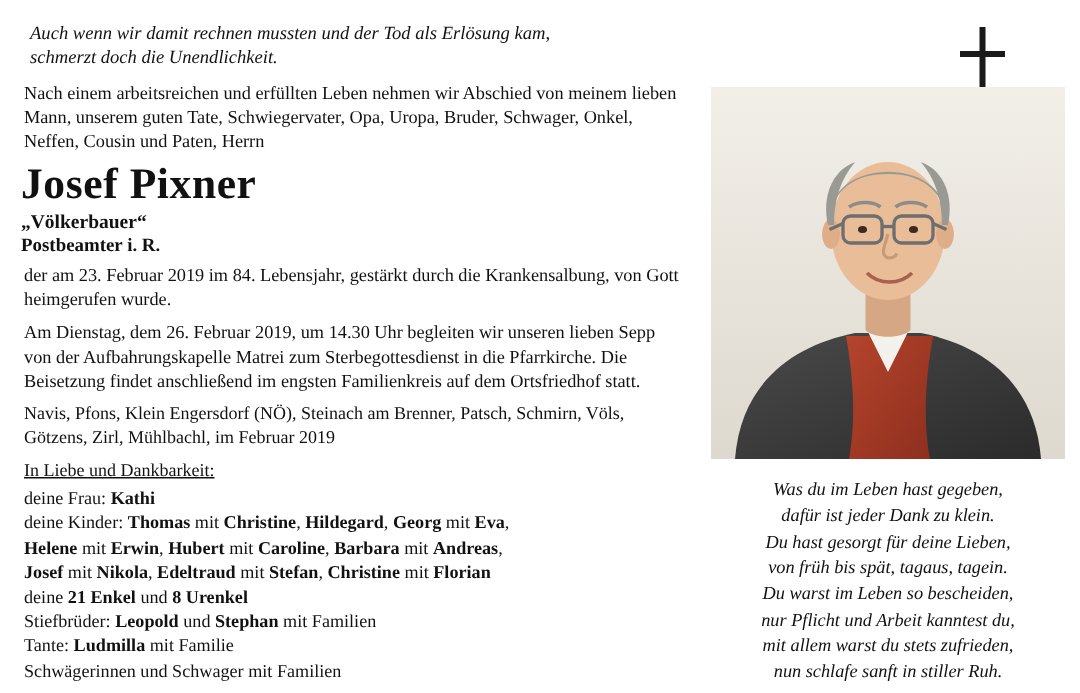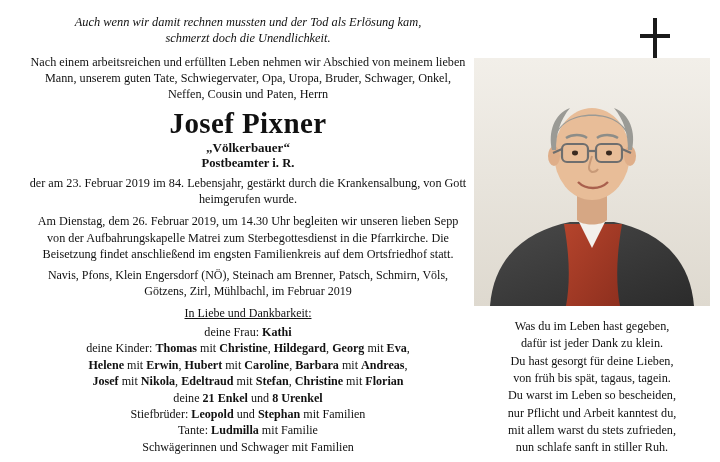--- a/index.html
+++ b/index.html
@@ -17,27 +17,26 @@
   .obituary {
     position: relative;
     width: 720px;
     height: 462px;
     box-sizing: border-box;
     background: #ffffff;
   }
   
   .left-col {
     position: absolute;
-    left: 16px;
+    left: 4px;
     top: 0;
     width: 462px;
     height: 354px;
     padding: 10px 8px 6px 10px;
     box-sizing: border-box;
-    text-align: center;
   }
   .intro-verse {
     font-style: italic;
     font-size: 12.4px;
     line-height: 1.32;
     margin: 4px 6px 7px 6px;
   }
   .para {
     font-size: 12.2px;
     line-height: 1.33;
@@ -112,20 +111,21 @@
     height: 248px;
     overflow: hidden;
     background: #e8e4dc;
   }
   .portrait svg { display: block; }
   .verse {
     position: absolute;
     left: 10px;
     top: 318px;
     width: 240px;
+    font-style: italic;
     font-size: 12.2px;
     line-height: 1.42;
     text-align: center;
     color: #111;
   }
   .verse .line { display: block; }
 </style>
 </head>
 <body>
 

